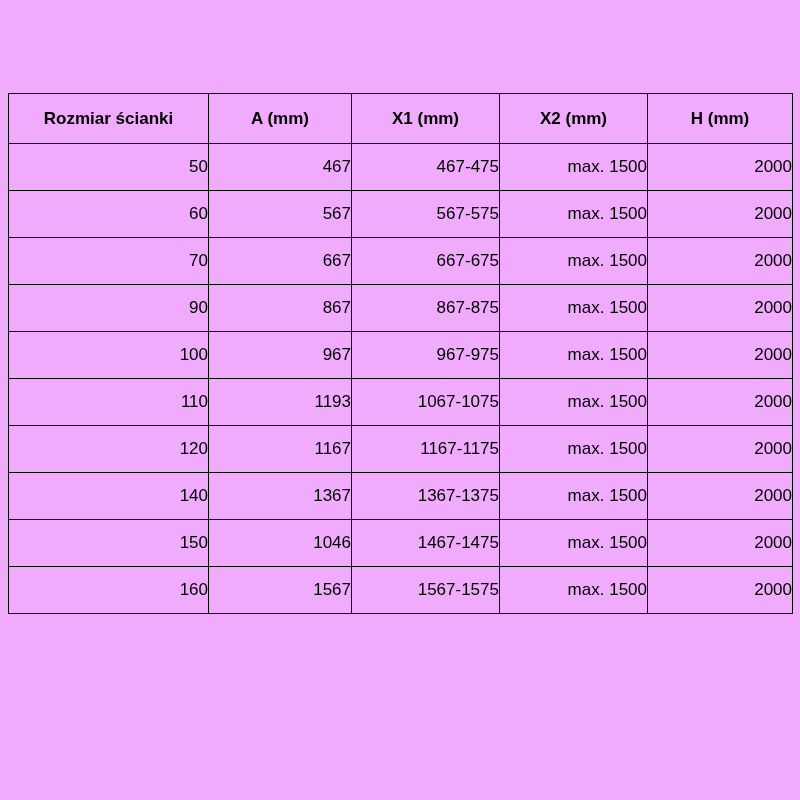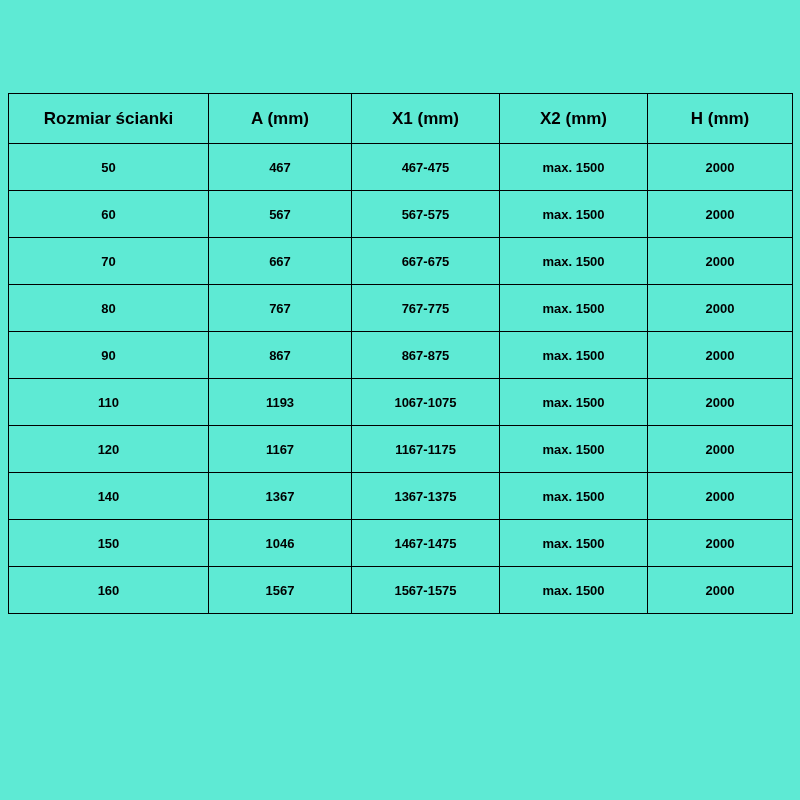--- a/index.html
+++ b/index.html
@@ -7,21 +7,21 @@
     padding: 0;
     width: 800px;
     height: 800px;
     background: #ffffff;
     font-family: "Liberation Sans", sans-serif;
   }
   #page {
     position: relative;
     width: 800px;
     height: 800px;
-    background: #5eead4;
+    background: #f0abfc;
     box-sizing: border-box;
   }
   #table-wrap {
     position: absolute;
     left: 8px;
     top: 93px;
     width: 784px;
   }
   table.spec-table {
     border-collapse: collapse;
@@ -37,22 +37,23 @@
     color: #000000;
     padding: 0;
   }
   table.spec-table th {
     height: 49px;
     font-size: 17px;
     font-weight: bold;
   }
   table.spec-table td {
     height: 46px;
-    font-size: 13px;
-    font-weight: bold;
+    font-size: 17px;
+    font-weight: normal;
+    text-align: right;
   }
   col.c0 { width: 200px; }
   col.c1 { width: 143px; }
   col.c2 { width: 148px; }
   col.c3 { width: 148px; }
   col.c4 { width: 145px; }
   td.cell-x2 { font-weight: bold; }
 </style>
 </head>
 <body>
@@ -92,30 +93,30 @@
           <td>2000</td>
         </tr>
         <tr>
           <td>70</td>
           <td>667</td>
           <td>667-675</td>
           <td class="cell-x2">max. 1500</td>
           <td>2000</td>
         </tr>
         <tr>
-          <td>80</td>
-          <td>767</td>
-          <td>767-775</td>
+          <td>90</td>
+          <td>867</td>
+          <td>867-875</td>
           <td class="cell-x2">max. 1500</td>
           <td>2000</td>
         </tr>
         <tr>
-          <td>90</td>
-          <td>867</td>
-          <td>867-875</td>
+          <td>100</td>
+          <td>967</td>
+          <td>967-975</td>
           <td class="cell-x2">max. 1500</td>
           <td>2000</td>
         </tr>
         <tr>
           <td>110</td>
           <td>1193</td>
           <td>1067-1075</td>
           <td class="cell-x2">max. 1500</td>
           <td>2000</td>
         </tr>

